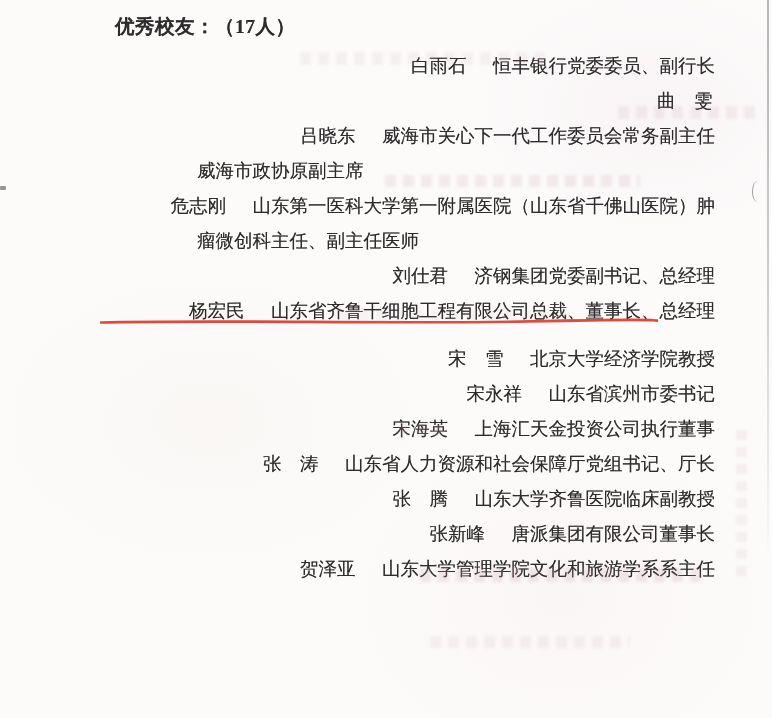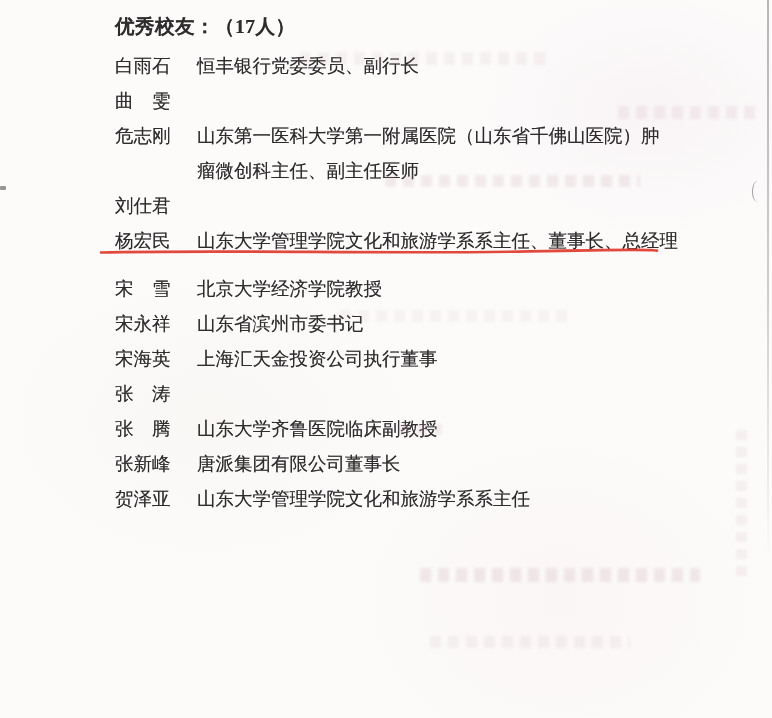--- a/index.html
+++ b/index.html
@@ -20,21 +20,21 @@
     font-weight:bold;font-size:19.5px;letter-spacing:.5px;
     line-height:28px;white-space:nowrap;
     text-shadow:0 0 .6px rgba(40,38,40,.6);
   }
   .list{position:absolute;left:115px;top:49px;width:600px;}
   .line{
     height:35px;line-height:35px;white-space:nowrap;
     font-size:18.5px;letter-spacing:0;
     text-shadow:0 0 .5px rgba(45,42,44,.55);
   }
-  .line.first{display:flex;position:relative;}
+  .line.first{display:flex;position:relative;justify-content:flex-end;}
   .name{flex:0 0 58px;width:58px;}
   .title{margin-left:24px;}
   .line.cont{padding-left:82px;}
   .row.underlined + .row{margin-top:13px;}
   .red-underline{
     position:absolute;left:-16px;top:23px;
     width:560px;height:9px;pointer-events:none;
   }
   
   .ghost{
@@ -78,34 +78,42 @@
         <span class="title">恒丰银行党委委员、副行长</span>
       </div>
     </div>
       <div class="row">
       <div class="line first">
         <span class="name">曲　雯</span>
       </div>
     </div>
       <div class="row">
       <div class="line first">
+        <span class="name">吕晓东</span>
+        <span class="title">威海市关心下一代工作委员会常务副主任</span>
+      </div>
+    <div class="line cont">威海市政协原副主席</div>
+      </div>
+      <div class="row">
+      <div class="line first">
         <span class="name">危志刚</span>
         <span class="title">山东第一医科大学第一附属医院（山东省千佛山医院）肿</span>
       </div>
     <div class="line cont">瘤微创科主任、副主任医师</div>
       </div>
       <div class="row">
       <div class="line first">
         <span class="name">刘仕君</span>
+        <span class="title">济钢集团党委副书记、总经理</span>
       </div>
     </div>
       <div class="row underlined">
       <div class="line first">
         <span class="name">杨宏民</span>
-        <span class="title">山东大学管理学院文化和旅游学系系主任、董事长、总经理</span>
+        <span class="title">山东省齐鲁干细胞工程有限公司总裁、董事长、总经理</span>
       <svg class="red-underline" viewBox="0 0 560 9">
             <path d="M2 5.5 C 120 2.6, 300 7.2, 430 4.4 S 548 3.0, 558 3.6" fill="none" stroke="#e0392c" stroke-width="2.6" stroke-linecap="round" opacity="0.92"></path>
           </svg>
         </div>
     </div>
       <div class="row">
       <div class="line first">
         <span class="name">宋　雪</span>
         <span class="title">北京大学经济学院教授</span>
       </div>
@@ -118,20 +126,21 @@
     </div>
       <div class="row">
       <div class="line first">
         <span class="name">宋海英</span>
         <span class="title">上海汇天金投资公司执行董事</span>
       </div>
     </div>
       <div class="row">
       <div class="line first">
         <span class="name">张　涛</span>
+        <span class="title">山东省人力资源和社会保障厅党组书记、厅长</span>
       </div>
     </div>
       <div class="row">
       <div class="line first">
         <span class="name">张　腾</span>
         <span class="title">山东大学齐鲁医院临床副教授</span>
       </div>
     </div>
       <div class="row">
       <div class="line first">

